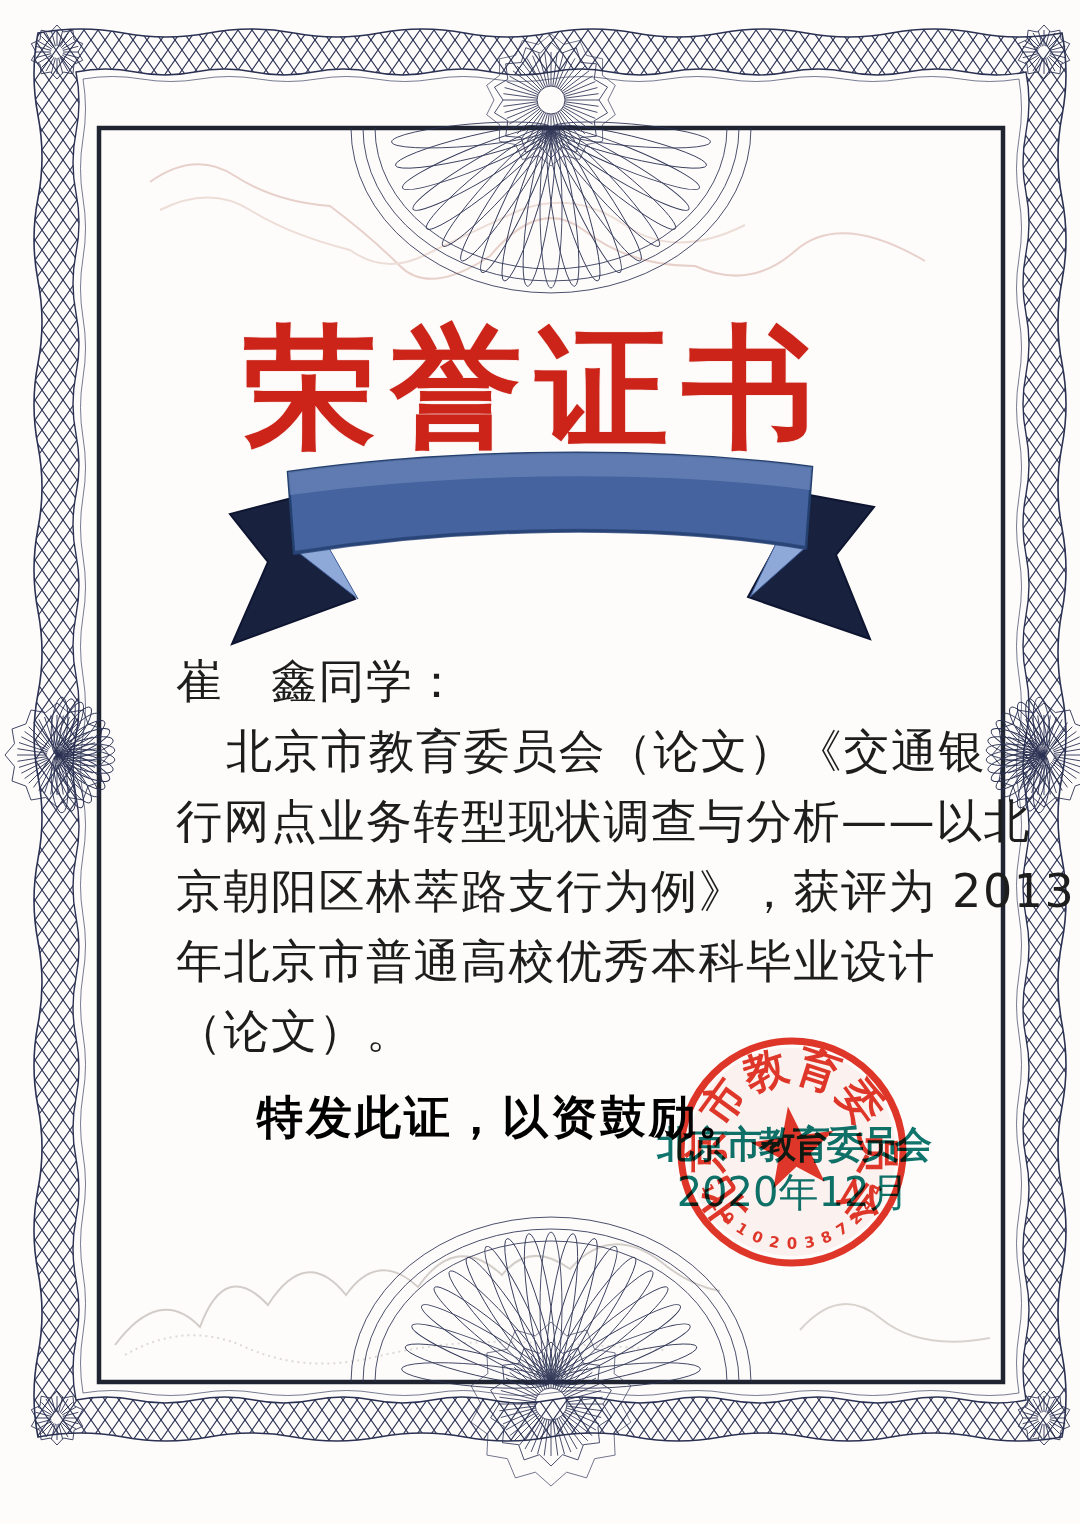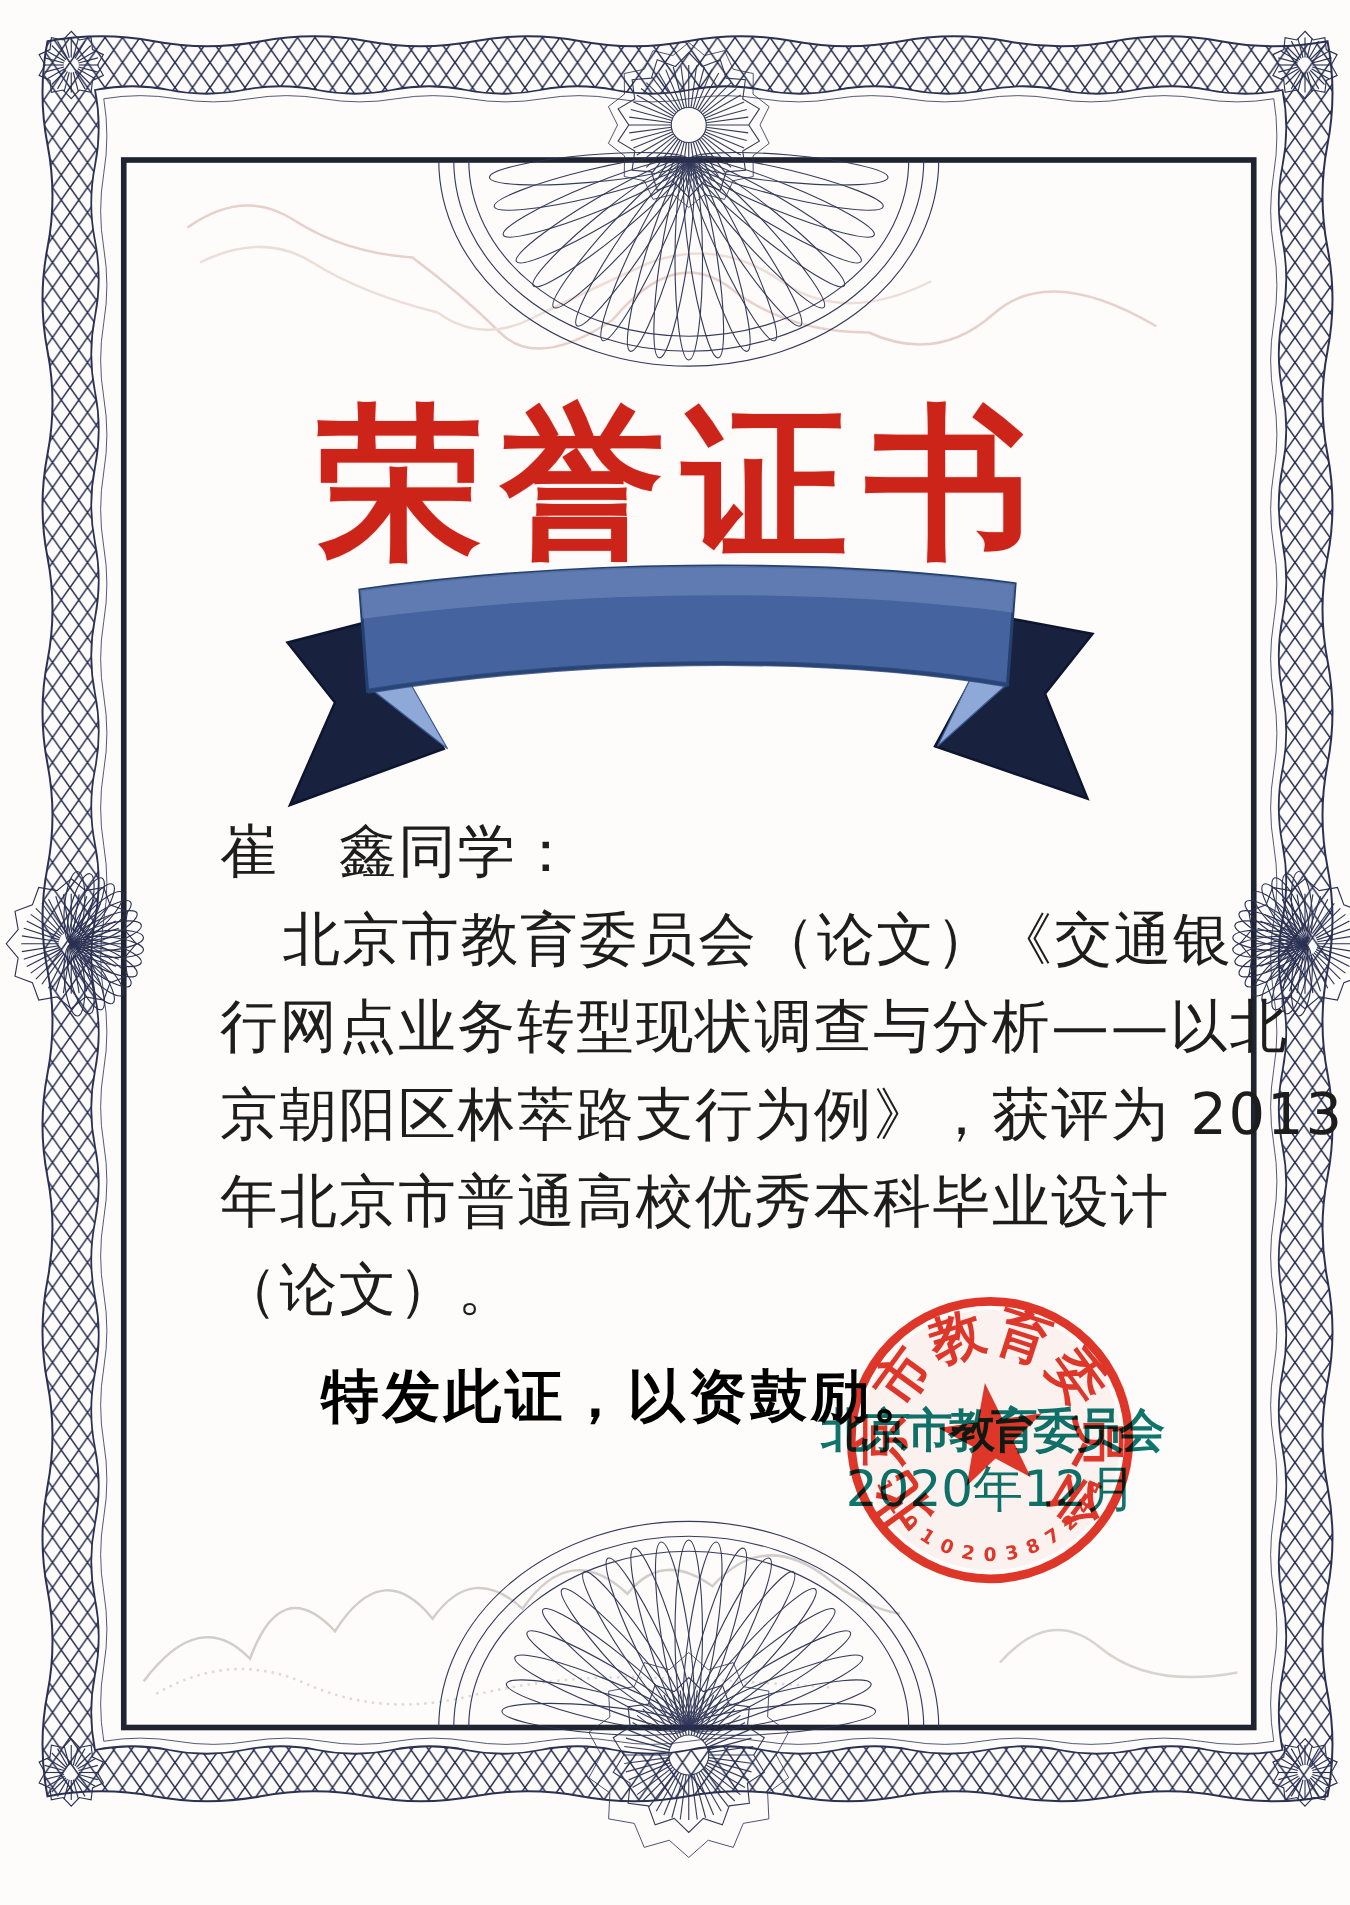--- a/index.html
+++ b/index.html
@@ -3,21 +3,21 @@
 <meta charset="utf-8">
 <style>
   html,body{margin:0;padding:0;background:#e9e7e4;}
   .page{
     position:relative;width:1080px;height:1524px;margin:0 auto;
     background:#fdfcfb;overflow:hidden;
     font-family:"DejaVu Sans",sans-serif;
   }
   .decor{position:absolute;left:0;top:0;pointer-events:none;}
   .title{
-    position:absolute;left:94px;top:318px;width:904px;
+    position:absolute;left:84px;top:318px;width:904px;
     text-align:center;font-family:"DejaVu Serif",serif;
     font-size:132px;font-weight:800;letter-spacing:14px;
     color:var(--title-red,#cc2418);line-height:1.05;
     text-shadow:0 0 1px rgba(190,30,20,.55);
     white-space:nowrap;
   }
   .ribbon{position:absolute;left:211px;top:445px;}
   .bodytext{
     position:absolute;left:176px;top:646px;width:760px;
     color:var(--ink,#1d1d1d);font-size:46px;line-height:70px;

